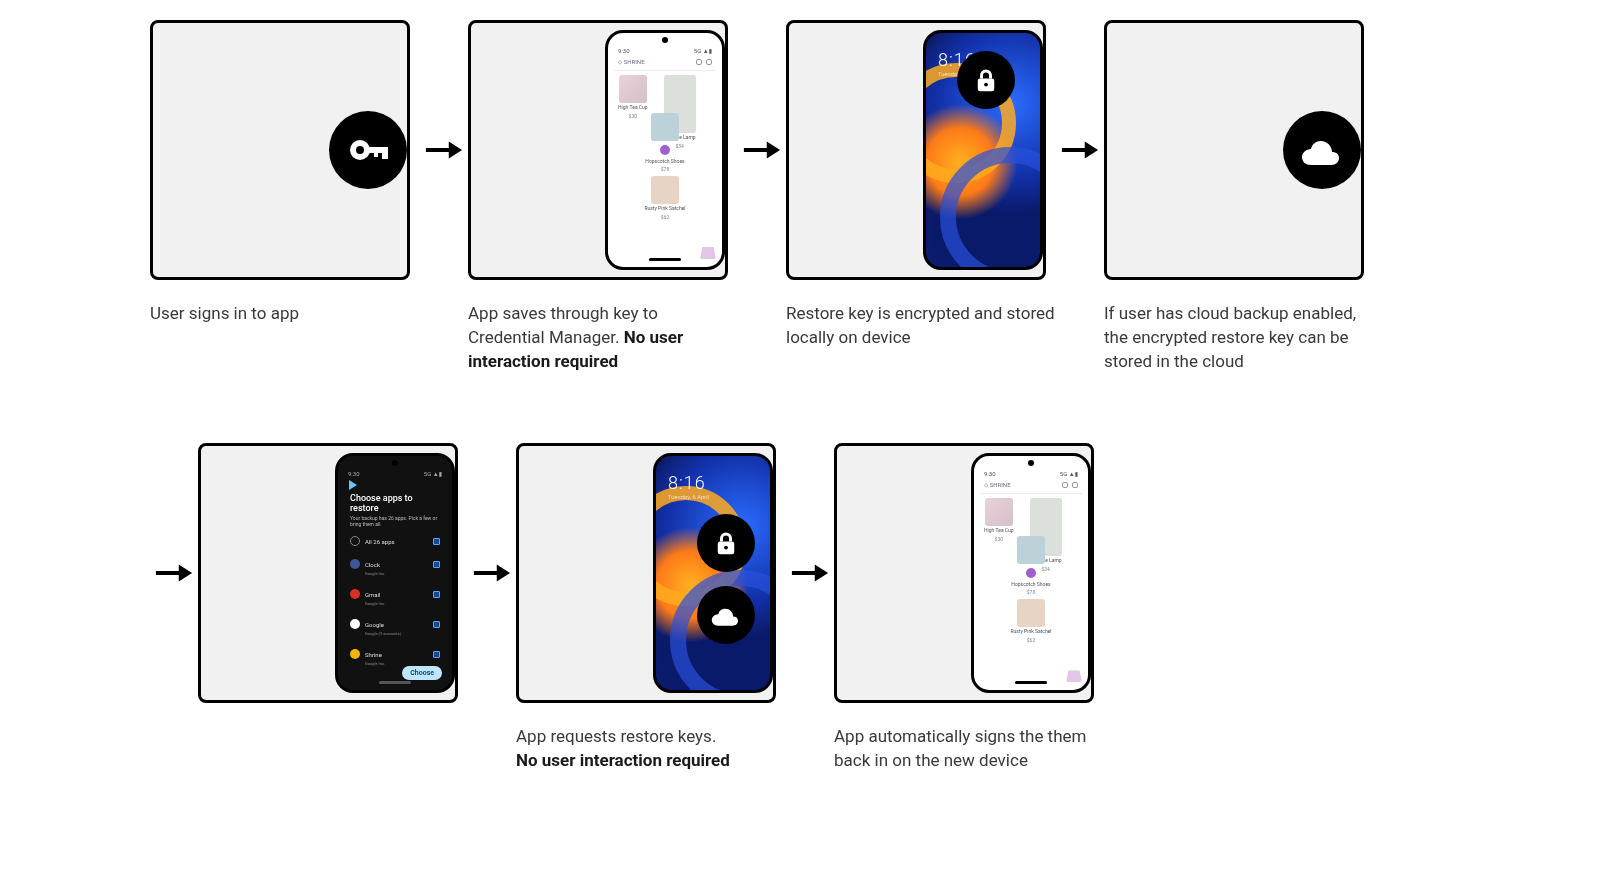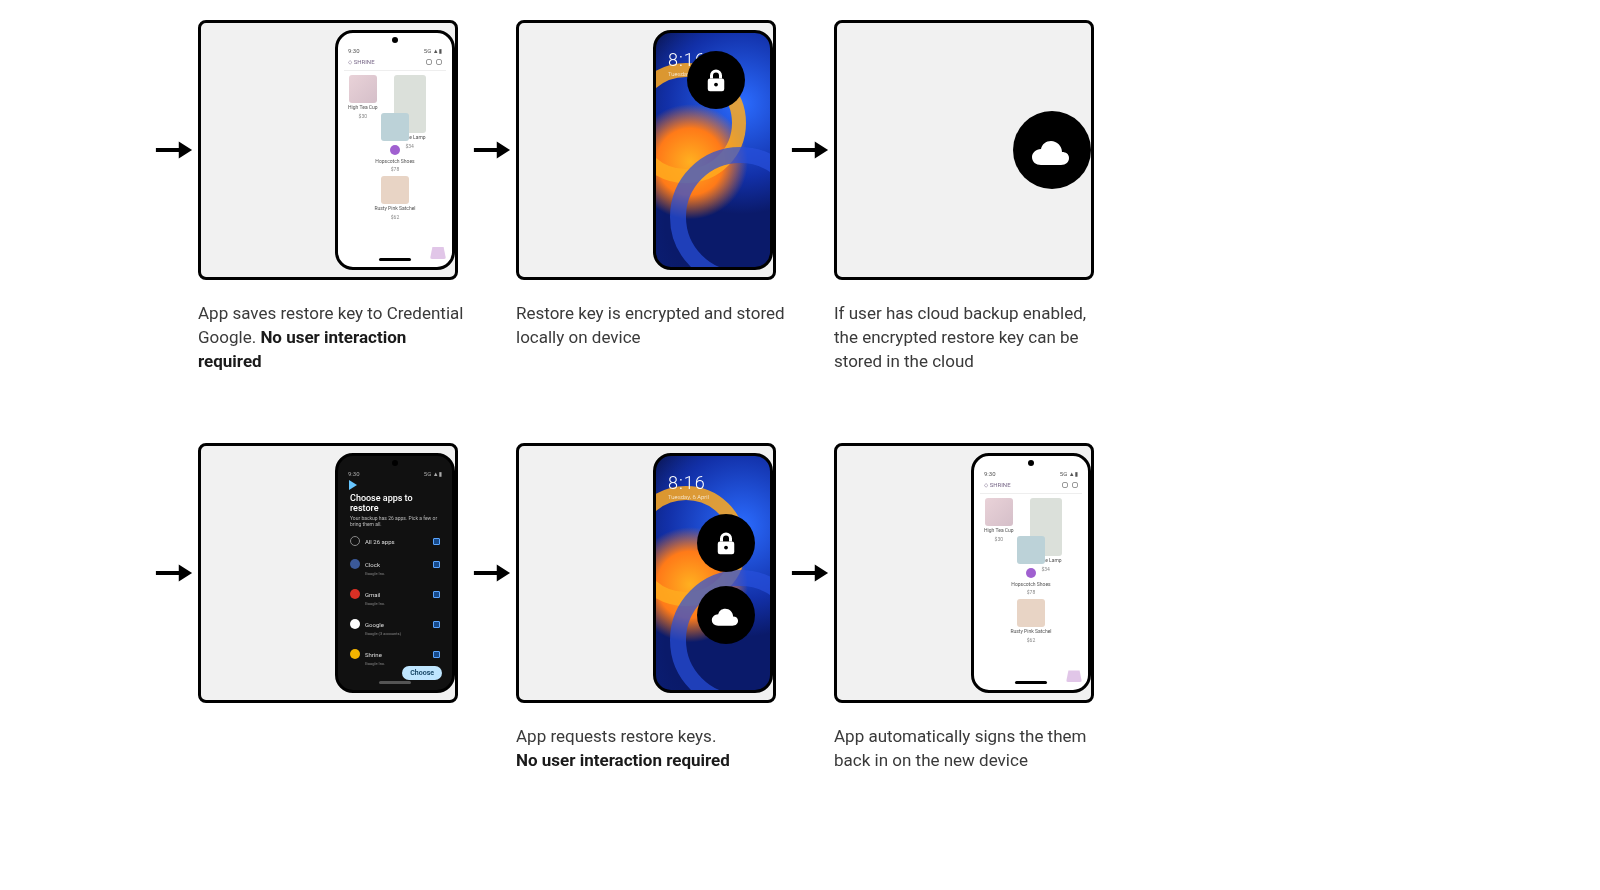--- a/index.html
+++ b/index.html
@@ -218,20 +218,30 @@
       <circle cx="20" cy="26" r="2.5" fill="#000"></circle>
     </g>
     <g id="icon-sync">
       <path d="M22 6 a16 16 0 1 0 15 10 l-5 3 a10 10 0 1 1 -9-8 v6 l10-8 -10-8 z" fill="#fff"></path>
     </g>
   </defs>
 </svg>
 
 <div class="flow-row">
 
+  <div class="step">
+    <div class="box">
+      <div class="circle-icon">
+        <svg viewBox="0 0 48 44" width="48" height="44">
+            <use href="#icon-key"></use>
+          </svg>
+      </div>
+    </div>
+    <div class="caption">User signs in to app</div>
+  </div>
 
   <div class="arrow-cell">
       <svg viewBox="0 0 42 30">
         <use href="#arrow-right"></use>
       </svg>
     </div>
 
   <div class="step">
     <div class="box">
       <div class="phone">
@@ -270,21 +280,21 @@
             <div class="thumb sm" style="background:#e8d4c5;"></div>
             <span class="plabel">Rusty Pink Satchel</span>
             <span class="price">$62</span>
           </div>
         </div>
         <div class="cart-fab"></div>
         <div class="phone-bottom-pill"></div>
       </div>
     </div>
     <div class="caption">
-      <span>App saves restore key to Credential Google. </span><b>No user interaction required</b>
+      <span>App saves through key to Credential Manager. </span><b>No user interaction required</b>
     </div>
   </div>
 
   <div class="arrow-cell">
       <svg viewBox="0 0 42 30">
         <use href="#arrow-right"></use>
       </svg>
     </div>
 
   <div class="step">

